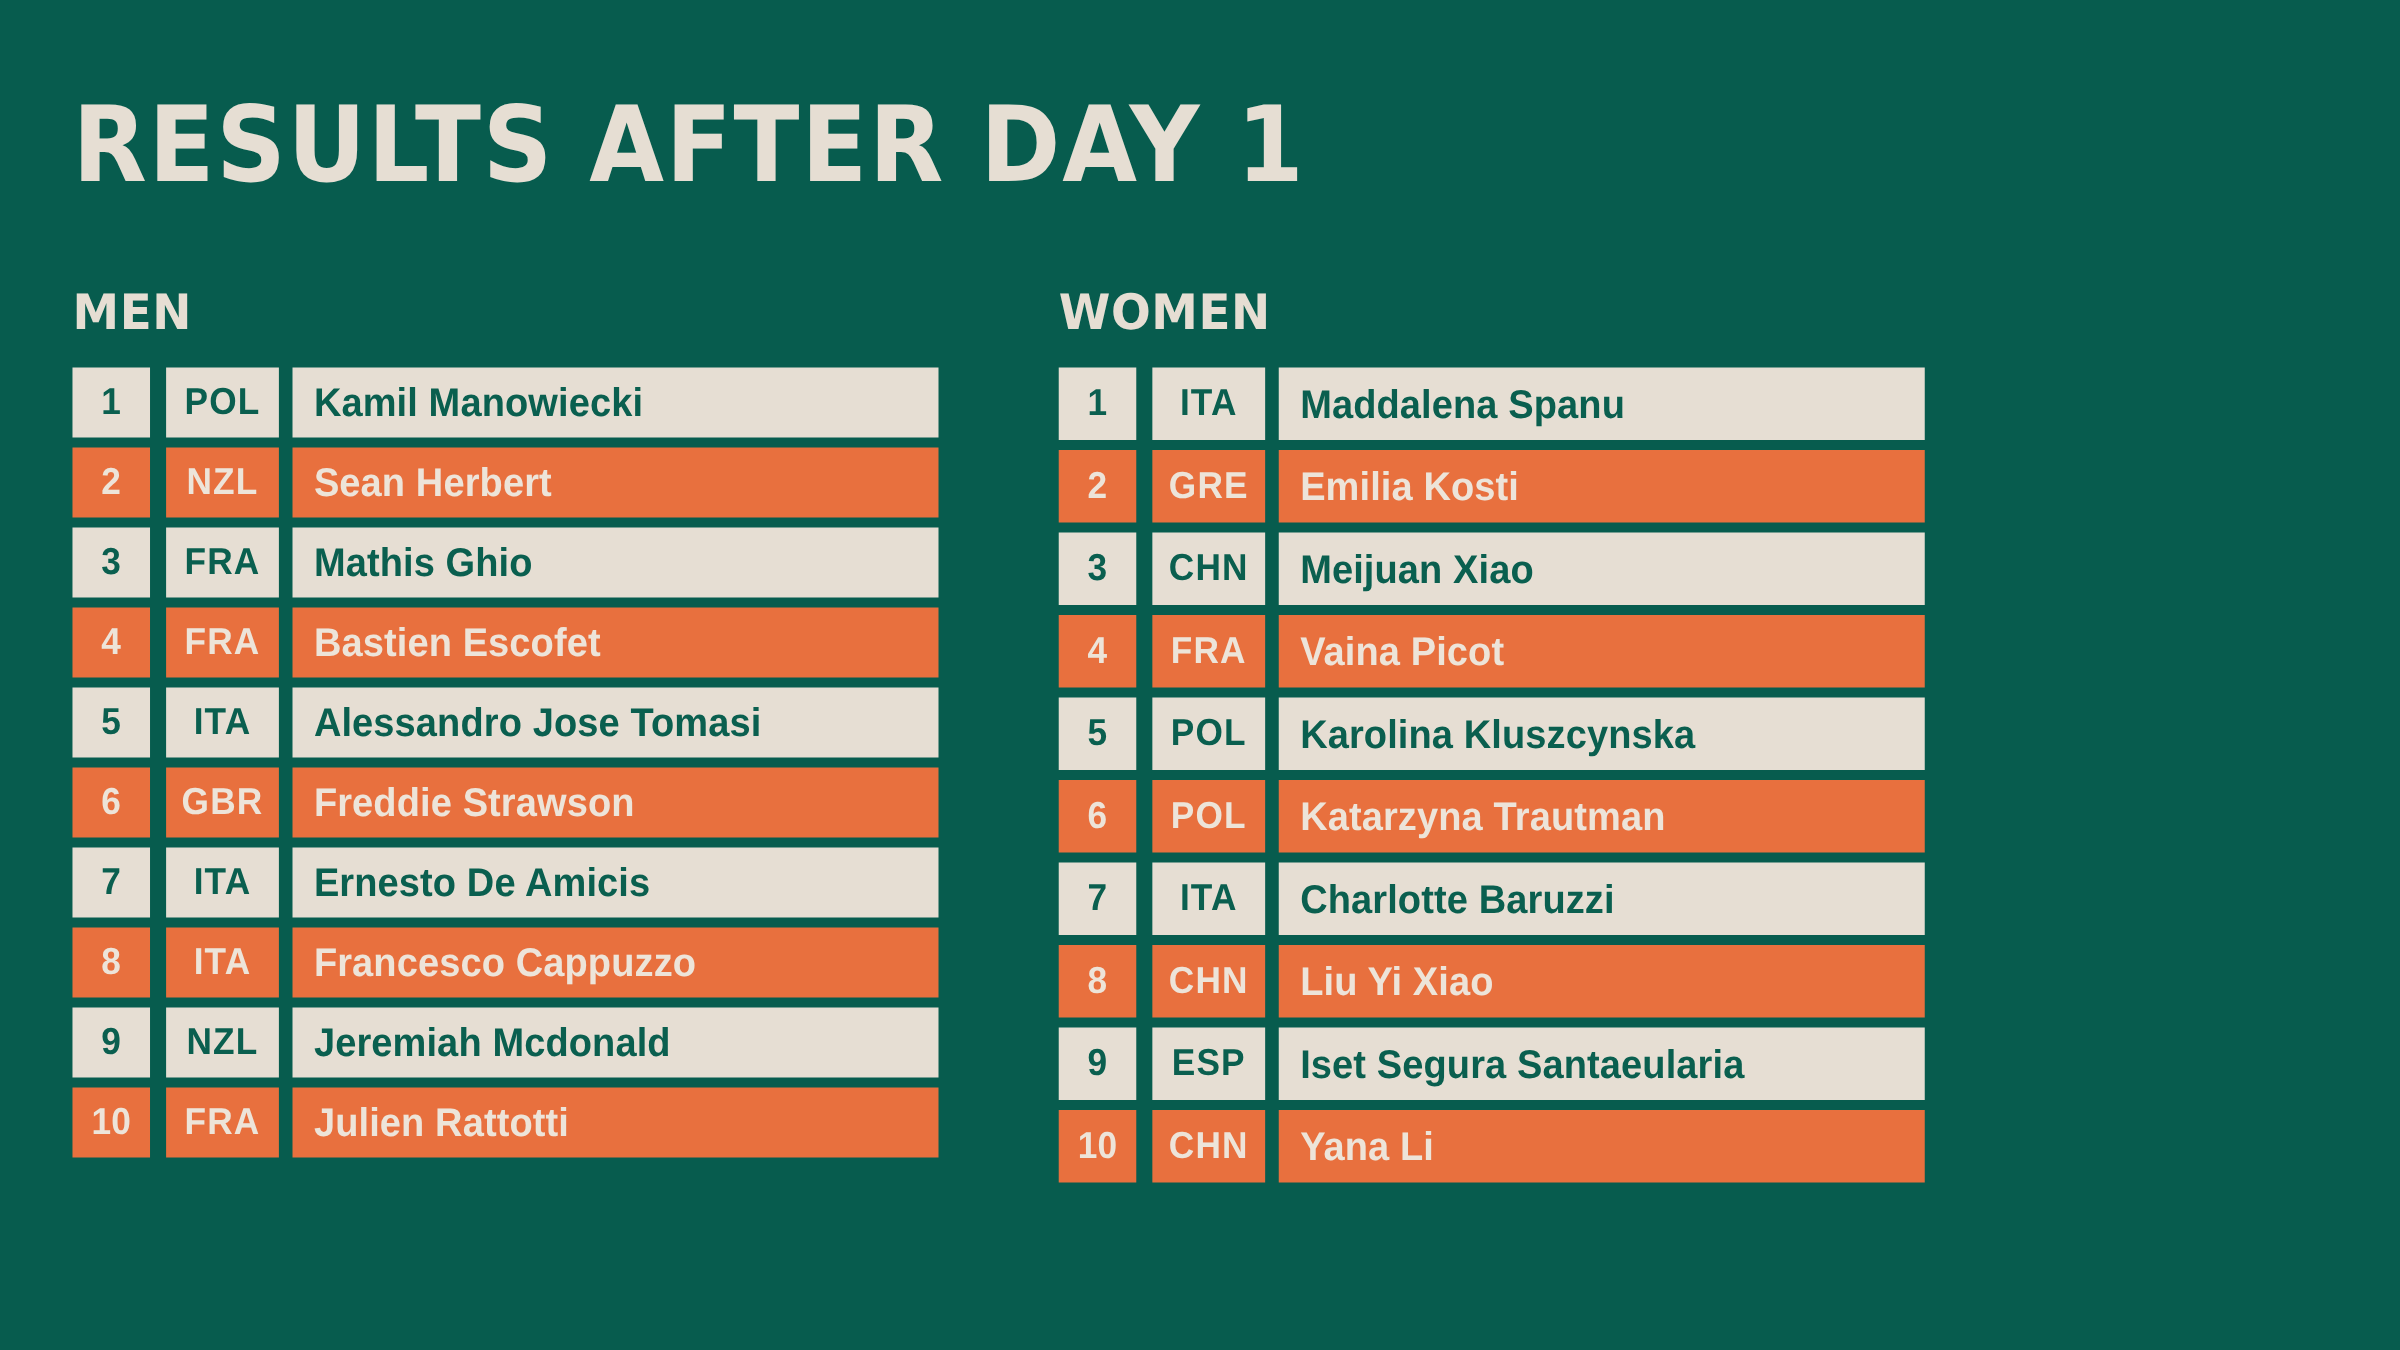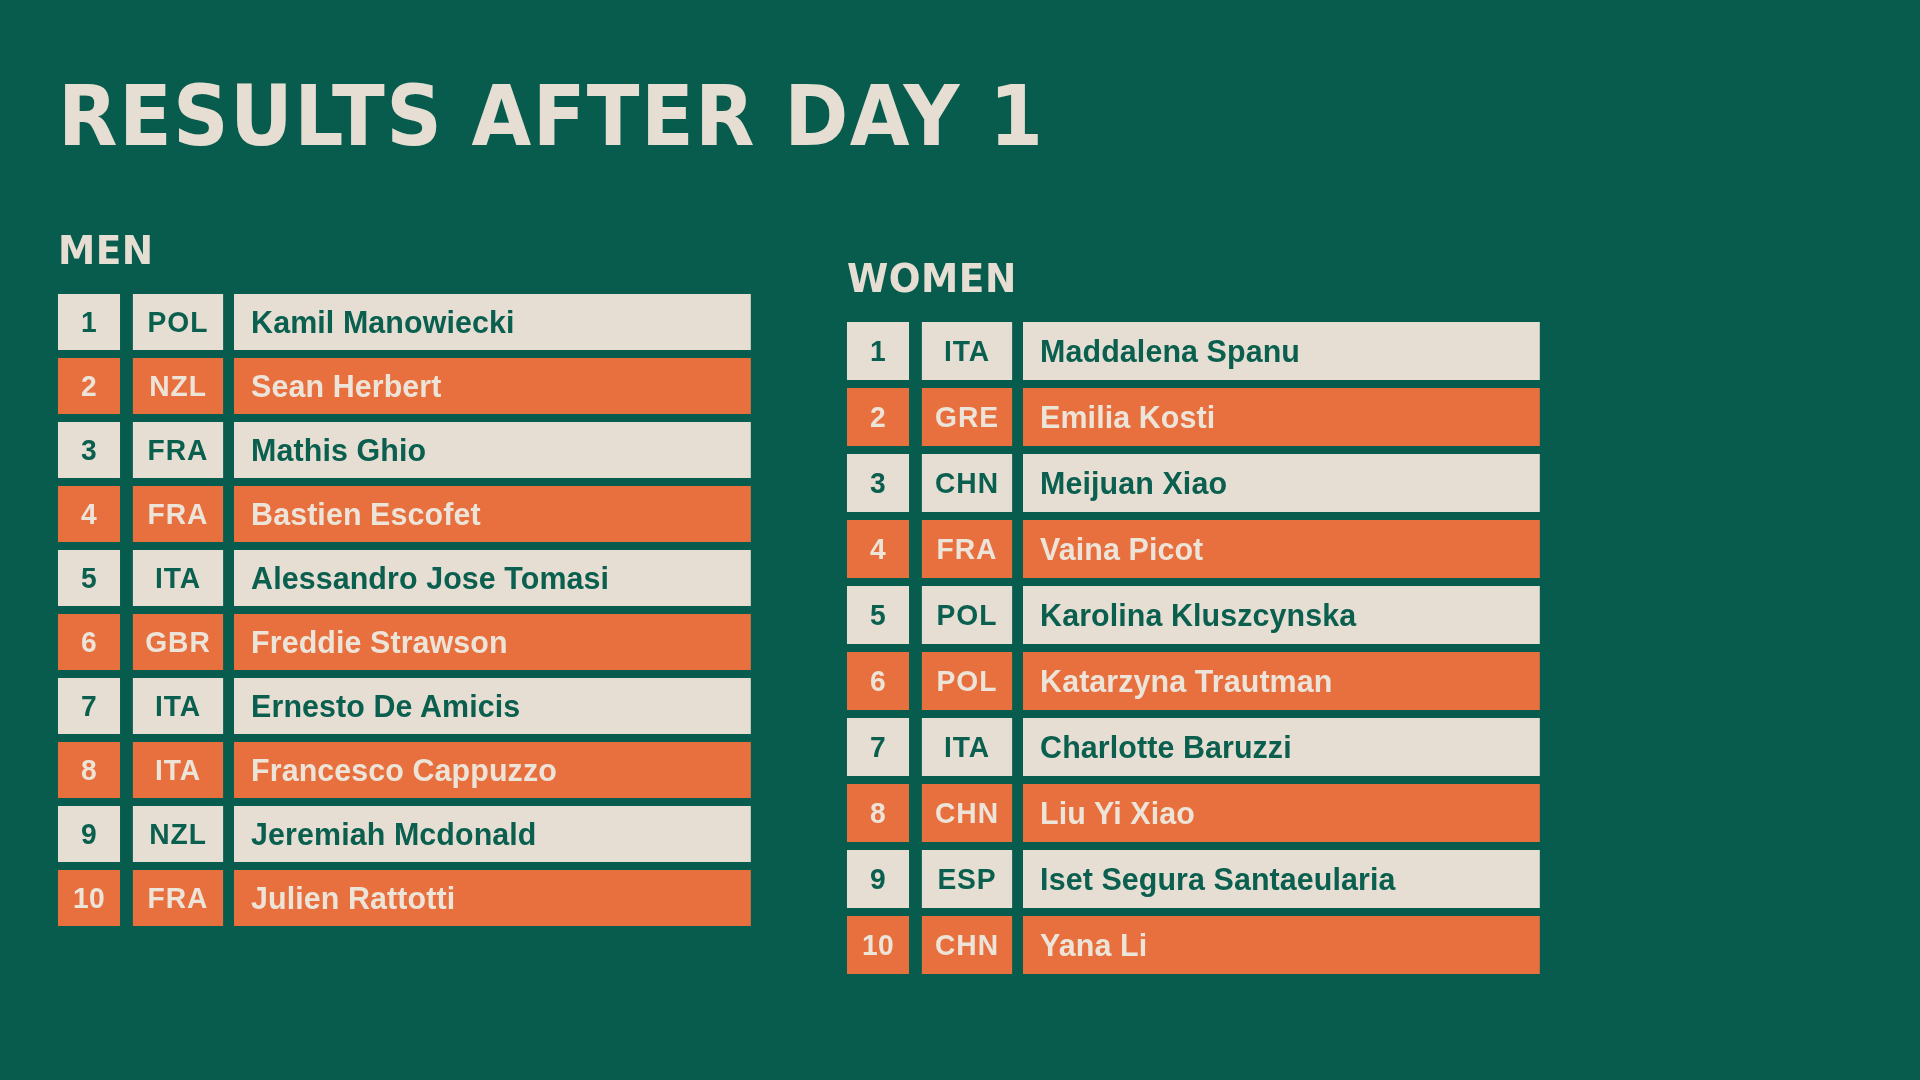--- a/index.html
+++ b/index.html
@@ -44,21 +44,21 @@
   .columns {
     position: absolute;
     left: 0;
     top: 216px;
     width: 1534px;
     display: flex;
     flex-direction: row;
     align-items: flex-start;
   }
   .col-men   { margin-left: 56px; width: 890px; }
-  .col-women { margin-left: 67px; width: 890px; margin-top: 28px; }
+  .col-women { margin-left: 67px; width: 890px; }
 
   .section-title {
     font-family: "DejaVu Sans", sans-serif;
     font-size: 56px;
     line-height: 58px;
     font-weight: bold;
     color: #E6DED3;
     text-transform: lowercase;
     font-variant: small-caps;
     letter-spacing: 0.5px;

